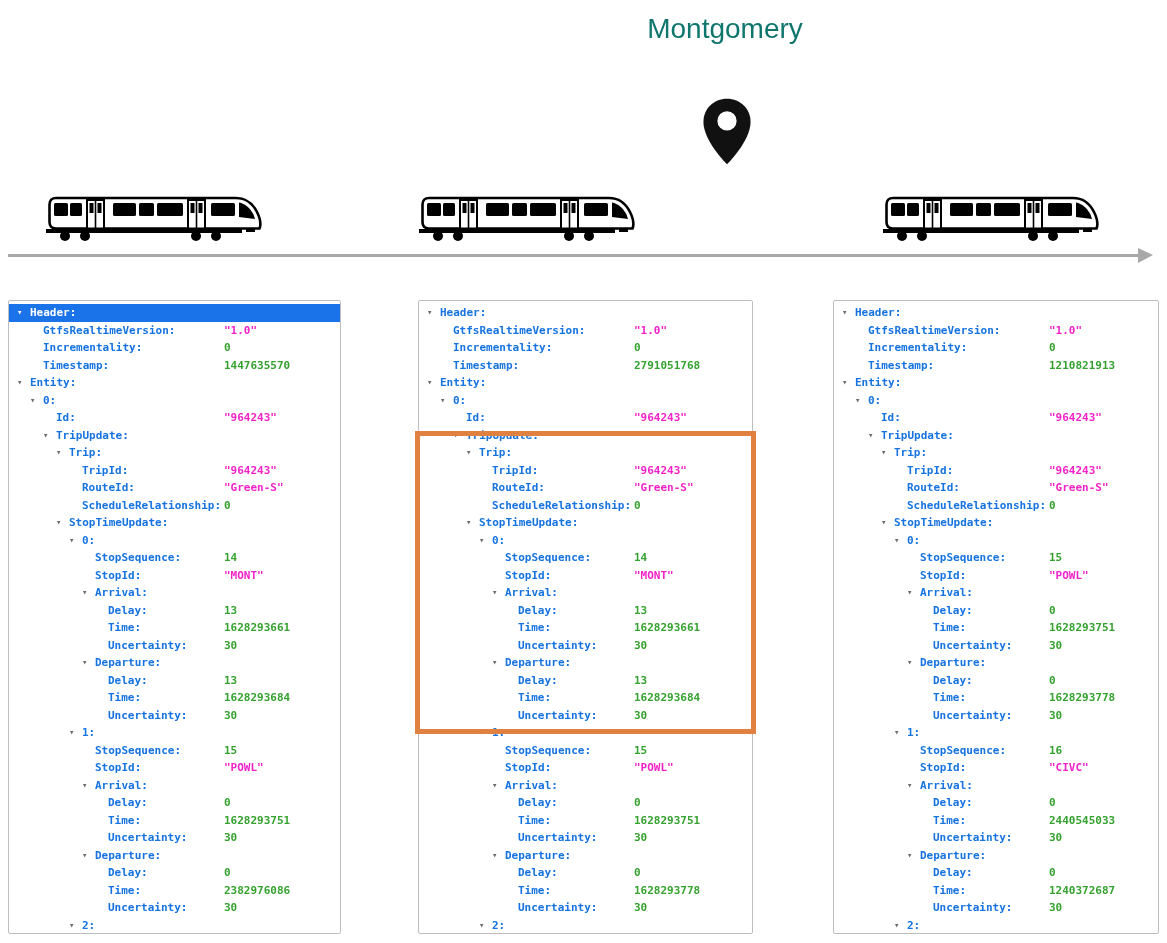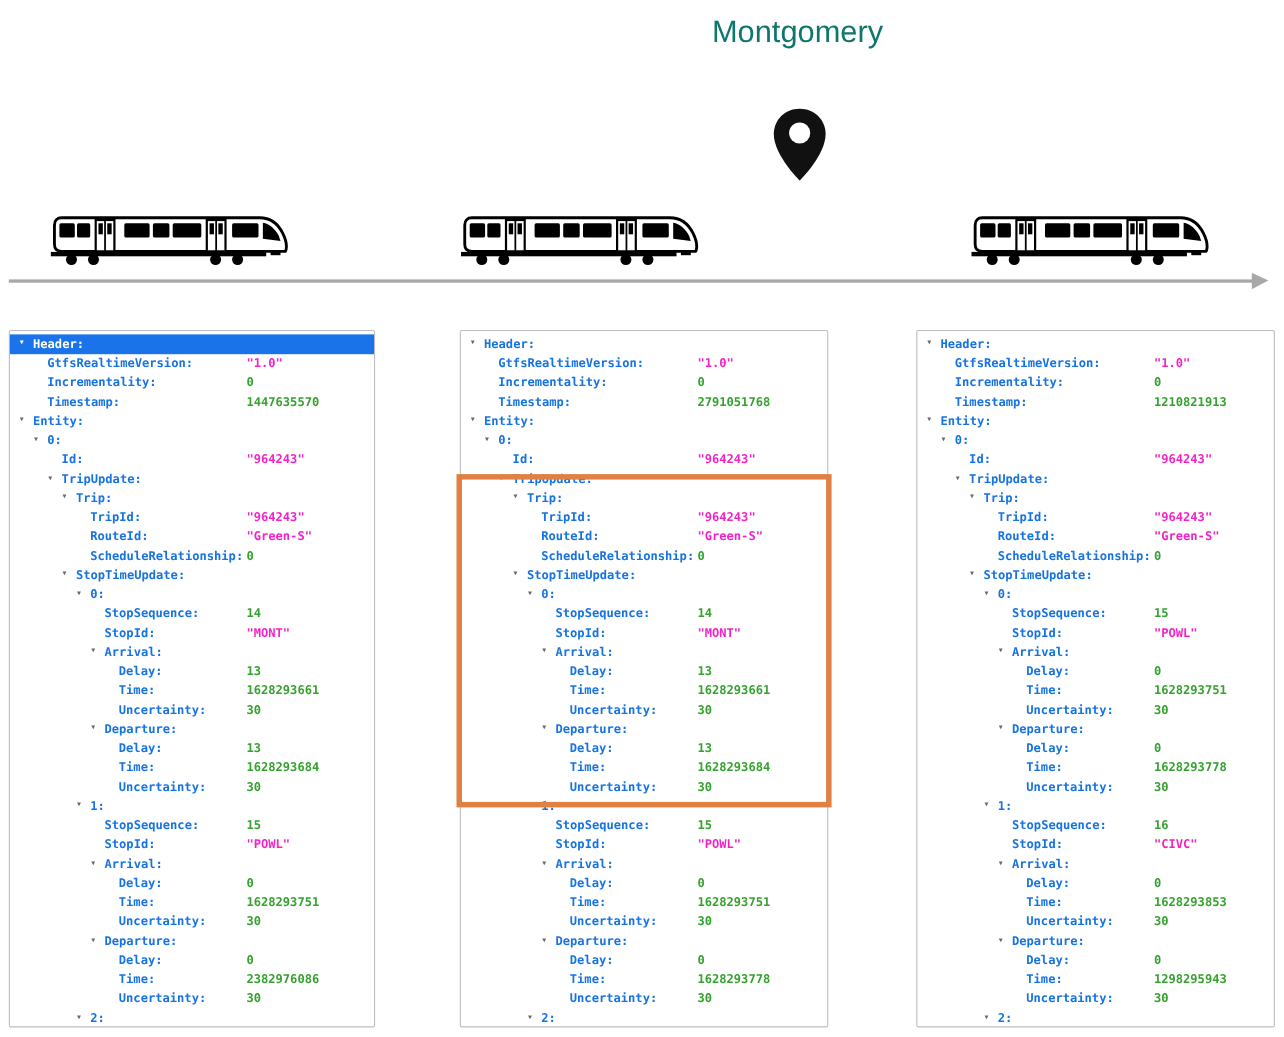--- a/index.html
+++ b/index.html
@@ -211,22 +211,22 @@
       <div class="row" style="padding-left: 86px;"><span class="tri"></span><span class="key">Uncertainty:</span><span class="val num">30</span></div>
       <div class="row" style="padding-left: 73px;"><span class="tri">▾</span><span class="key">Departure:</span></div>
       <div class="row" style="padding-left: 86px;"><span class="tri"></span><span class="key">Delay:</span><span class="val num">0</span></div>
       <div class="row" style="padding-left: 86px;"><span class="tri"></span><span class="key">Time:</span><span class="val num">1628293778</span></div>
       <div class="row" style="padding-left: 86px;"><span class="tri"></span><span class="key">Uncertainty:</span><span class="val num">30</span></div>
       <div class="row" style="padding-left: 60px;"><span class="tri">▾</span><span class="key">1:</span></div>
       <div class="row" style="padding-left: 73px;"><span class="tri"></span><span class="key">StopSequence:</span><span class="val num">16</span></div>
       <div class="row" style="padding-left: 73px;"><span class="tri"></span><span class="key">StopId:</span><span class="val str">"CIVC"</span></div>
       <div class="row" style="padding-left: 73px;"><span class="tri">▾</span><span class="key">Arrival:</span></div>
       <div class="row" style="padding-left: 86px;"><span class="tri"></span><span class="key">Delay:</span><span class="val num">0</span></div>
-      <div class="row" style="padding-left: 86px;"><span class="tri"></span><span class="key">Time:</span><span class="val num">1628293853</span></div>
-      <div class="row" style="padding-left: 86px;"><span class="tri"></span><span class="key">Uncertainty:</span><span class="val num">30</span></div>
-      <div class="row" style="padding-left: 73px;"><span class="tri">▾</span><span class="key">Departure:</span></div>
-      <div class="row" style="padding-left: 86px;"><span class="tri"></span><span class="key">Delay:</span><span class="val num">0</span></div>
-      <div class="row" style="padding-left: 86px;"><span class="tri"></span><span class="key">Time:</span><span class="val num">1298295943</span></div>
+      <div class="row" style="padding-left: 86px;"><span class="tri"></span><span class="key">Time:</span><span class="val num">2440545033</span></div>
+      <div class="row" style="padding-left: 86px;"><span class="tri"></span><span class="key">Uncertainty:</span><span class="val num">30</span></div>
+      <div class="row" style="padding-left: 73px;"><span class="tri">▾</span><span class="key">Departure:</span></div>
+      <div class="row" style="padding-left: 86px;"><span class="tri"></span><span class="key">Delay:</span><span class="val num">0</span></div>
+      <div class="row" style="padding-left: 86px;"><span class="tri"></span><span class="key">Time:</span><span class="val num">1240372687</span></div>
       <div class="row" style="padding-left: 86px;"><span class="tri"></span><span class="key">Uncertainty:</span><span class="val num">30</span></div>
       <div class="row" style="padding-left: 60px;"><span class="tri">▾</span><span class="key">2:</span></div>
     </div>
 
 </div>
 
 </body></html>

